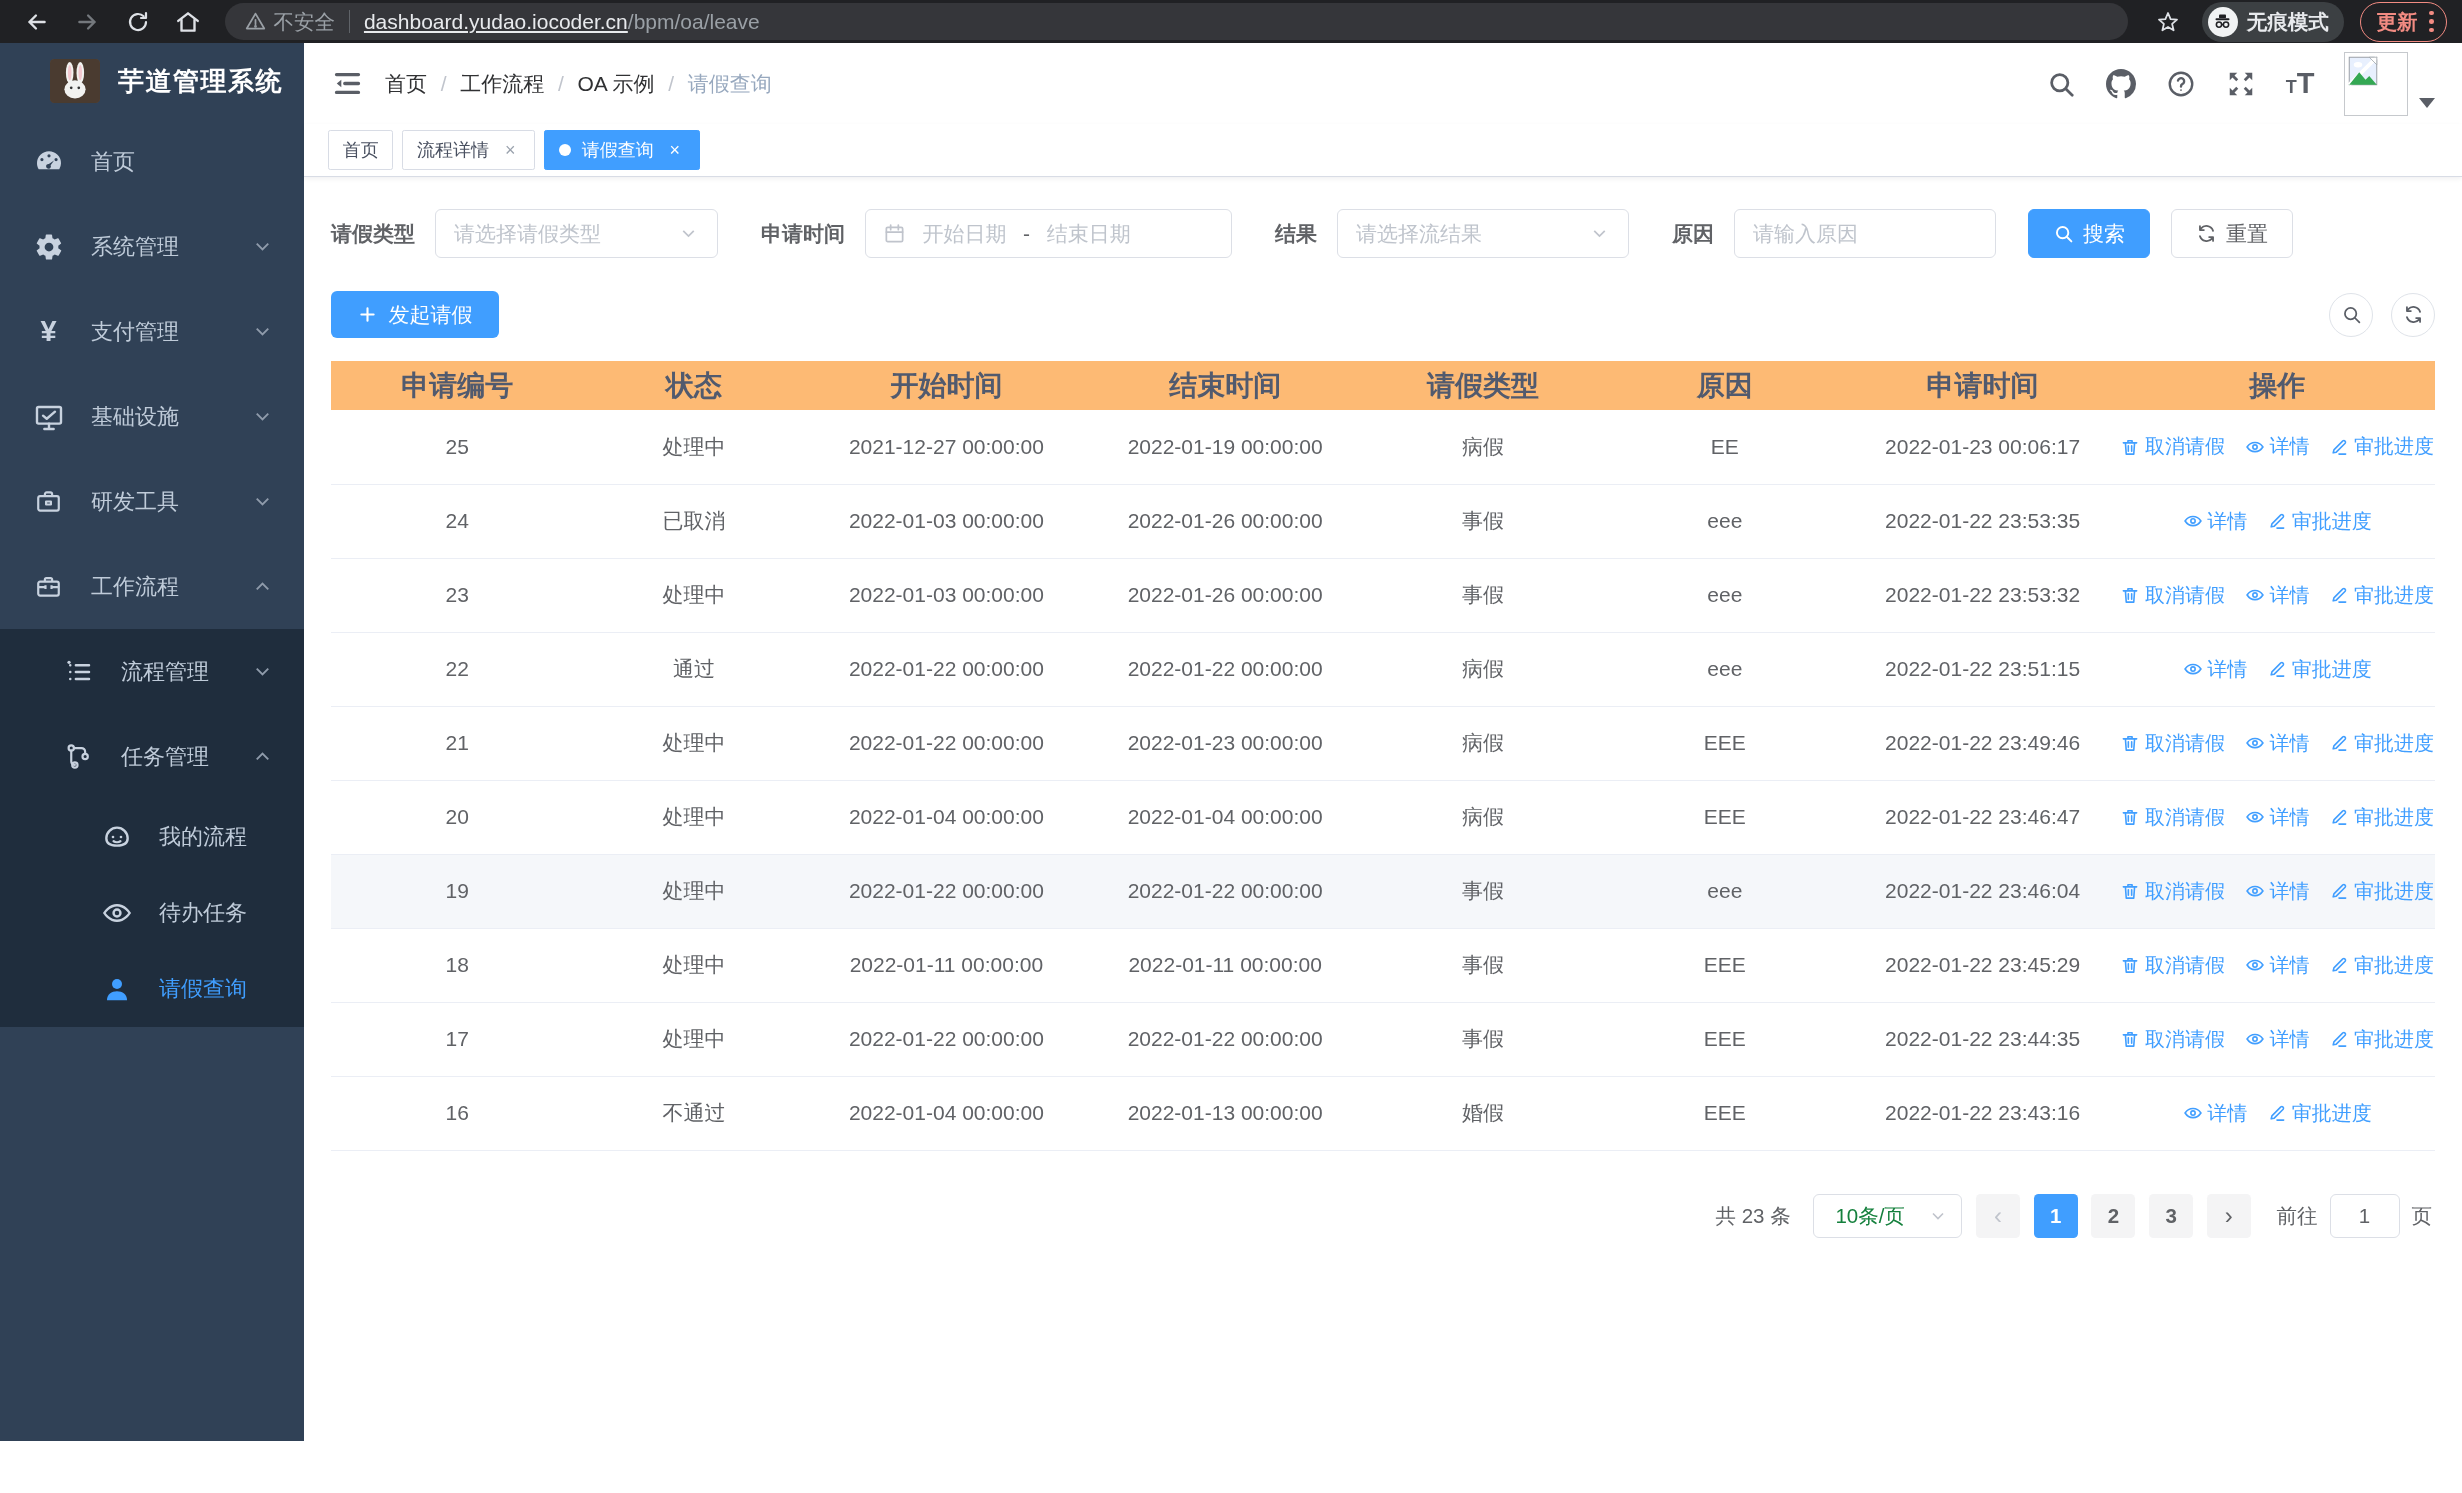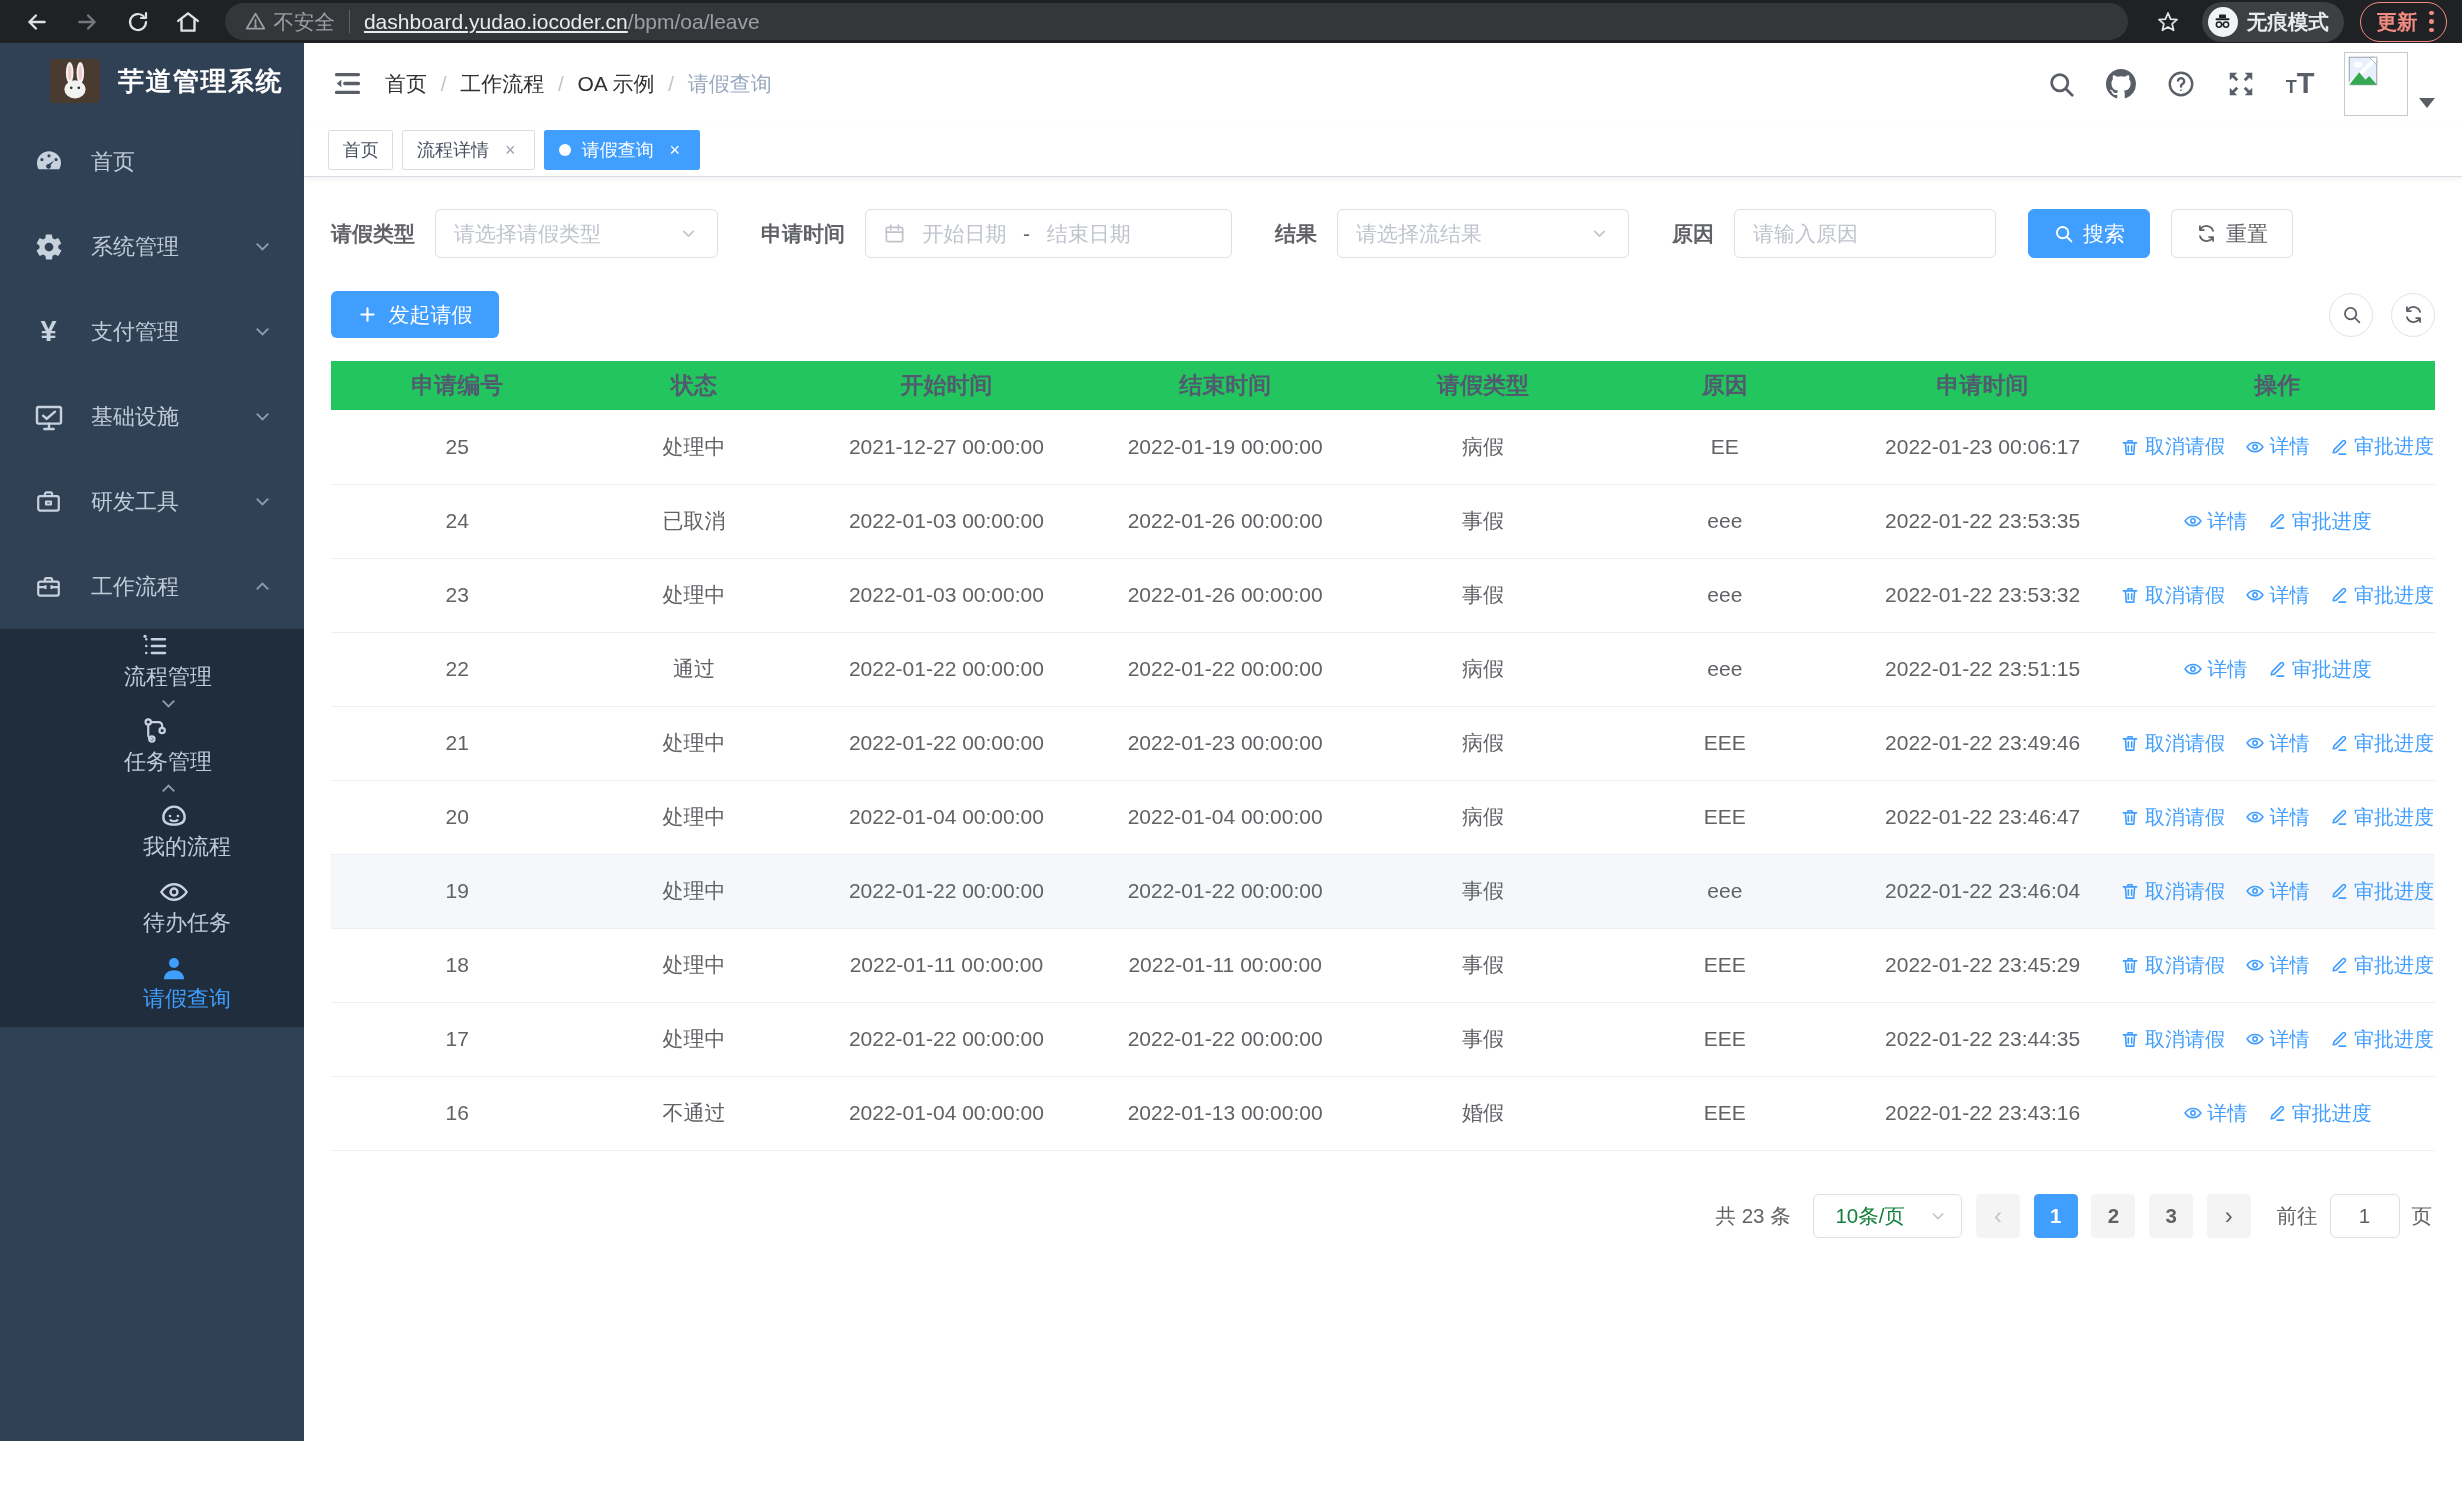--- a/index.html
+++ b/index.html
@@ -31,21 +31,21 @@
   .sidebar{ width:304px; height:1398px; background:#304156; flex:0 0 auto; overflow:hidden; }
   .logo-row{ height:76px; display:flex; align-items:center; gap:18px; padding-left:50px; }
   .logo-img{ width:50px; height:44px; border-radius:4.6px; background:#5d4a3a; position:relative; overflow:hidden; flex:0 0 auto; }
   .logo-title{ color:#ffffff; font-size:26px; font-weight:700; letter-spacing:1.5px; white-space:nowrap; }
 
   .menu-item{ height:85px; display:flex; align-items:center; padding:0 30px 0 32px; color:#bfcbd9; font-size:22px; cursor:pointer; position:relative; }
   .menu-item .mi-icon{ width:33px; height:33px; margin-right:26px; display:flex; align-items:center; justify-content:center; color:#c8d2df; flex:0 0 auto; }
   .menu-item .mi-label{ flex:1 1 auto; white-space:nowrap; }
   .menu-item .mi-arrow{ width:23px; height:23px; color:#8f9bab; flex:0 0 auto; }
   .submenu{ background:#1f2d3d; }
-  .submenu .menu-item{ padding-left:62px; height:85px;flex-direction:column; }
+  .submenu .menu-item{ padding-left:62px; height:85px; }
   .submenu .submenu2 .menu-item{ padding-left:100px; height:76px; }
   .menu-item.active{ color:#409eff; }
   .menu-item.active .mi-icon{ color:#409eff; }
   .yen-glyph{ font-size:29px; font-weight:700; line-height:1; }
 
   
   .main{ flex:1 1 auto; min-width:0; background:#fff; }
   .navbar{ height:81px; display:flex; align-items:center; padding:0 27px; }
   .hamburger{ width:33px; height:33px; color:#5a5e66; cursor:pointer; margin-right:21px; }
   .breadcrumb{ display:flex; align-items:center; gap:13.7px; font-size:21px; color:#303133; flex:1 1 auto; }
@@ -86,21 +86,21 @@
 
   .action-row{ display:flex; align-items:center; padding:33px 27px 0 27px; }
   .btn-create{ height:47px; font-size:21px; background:#409eff; color:#fff; border-radius:6px; display:inline-flex; align-items:center; gap:10.6px; padding:0 26px; cursor:pointer; border:none; }
   .spacer{ flex:1; }
   .circ-btn{ width:44px; height:44px; border-radius:50%; border:1.5px solid #dfe3e9; background:#fff; display:flex; align-items:center; justify-content:center; color:#5a5e66; cursor:pointer; margin-left:18px; }
   .circ-btn svg{ width:21px; height:21px; }
 
   
   .table-wrap{ margin:23px 27px 0 27px; }
   table{ width:100%; border-collapse:collapse; table-layout:fixed; }
-  thead th{ background:#22c55e; height:49px; font-size:23px; font-weight:700; color:#515a6e; text-align:center; white-space:nowrap; }
+  thead th{ background:#fdba74; height:49px; font-size:28px; font-weight:700; color:#515a6e; text-align:center; white-space:nowrap; }
   tbody td{ height:74px; font-size:21px; color:#606266; text-align:center; border-bottom:1.5px solid #ebeef5; white-space:nowrap; overflow:hidden; }
   tbody tr.hl{ background:#f5f7fa; }
   .act-cell{ display:flex; align-items:center; justify-content:center; gap:20px; }
   .act-link{ color:#409eff; font-size:20px; display:inline-flex; align-items:center; gap:4.6px; cursor:pointer; white-space:nowrap; }
   .act-link svg{ width:20px; height:20px; }
 
   
   .pagination{ display:flex; align-items:center; justify-content:flex-end; padding:43px 30px 0 0; font-size:20.5px; color:#606266; gap:13.7px; }
   .pg-total{ margin-right:9px; }
   .pg-size{ width:149px; height:44px; border:1.5px solid #dcdfe6; border-radius:6px; display:flex; align-items:center; justify-content:space-between; padding:0 13.7px 0 21px; cursor:pointer; color:#15803d; }

